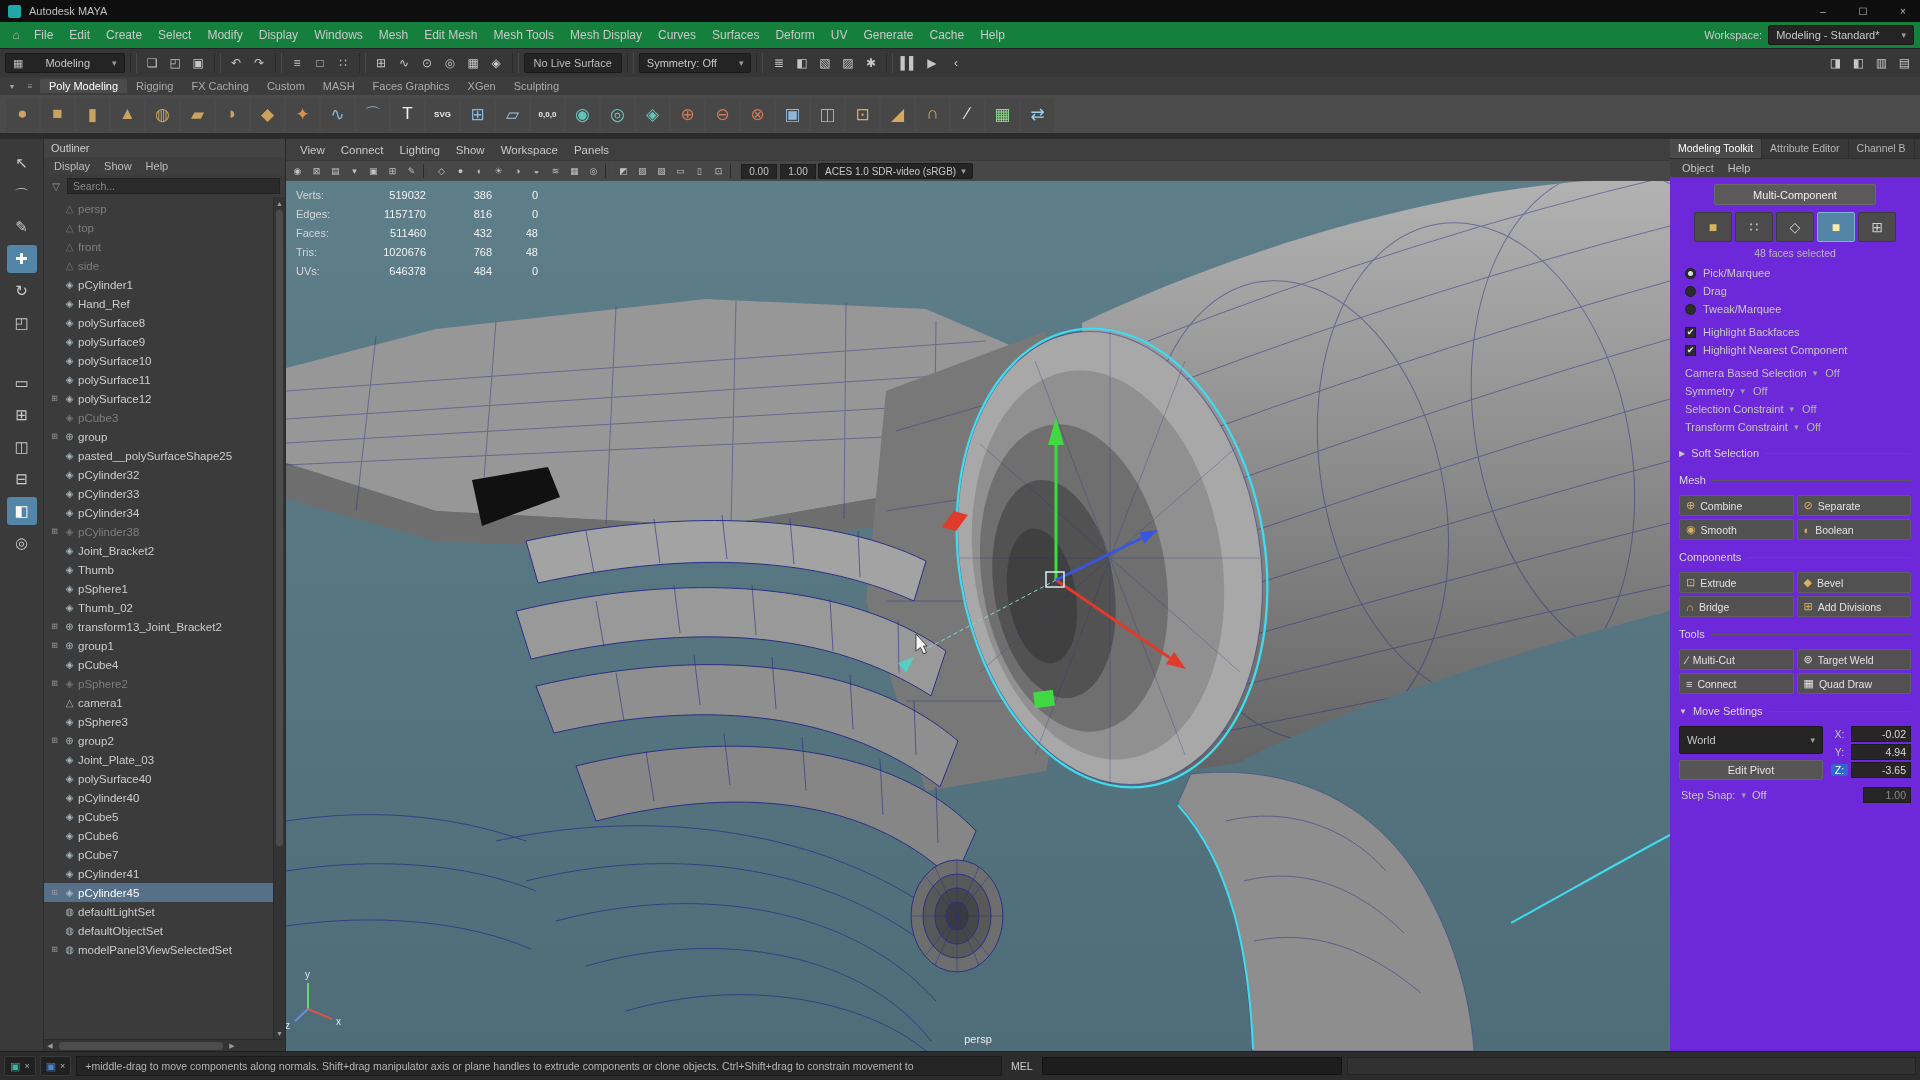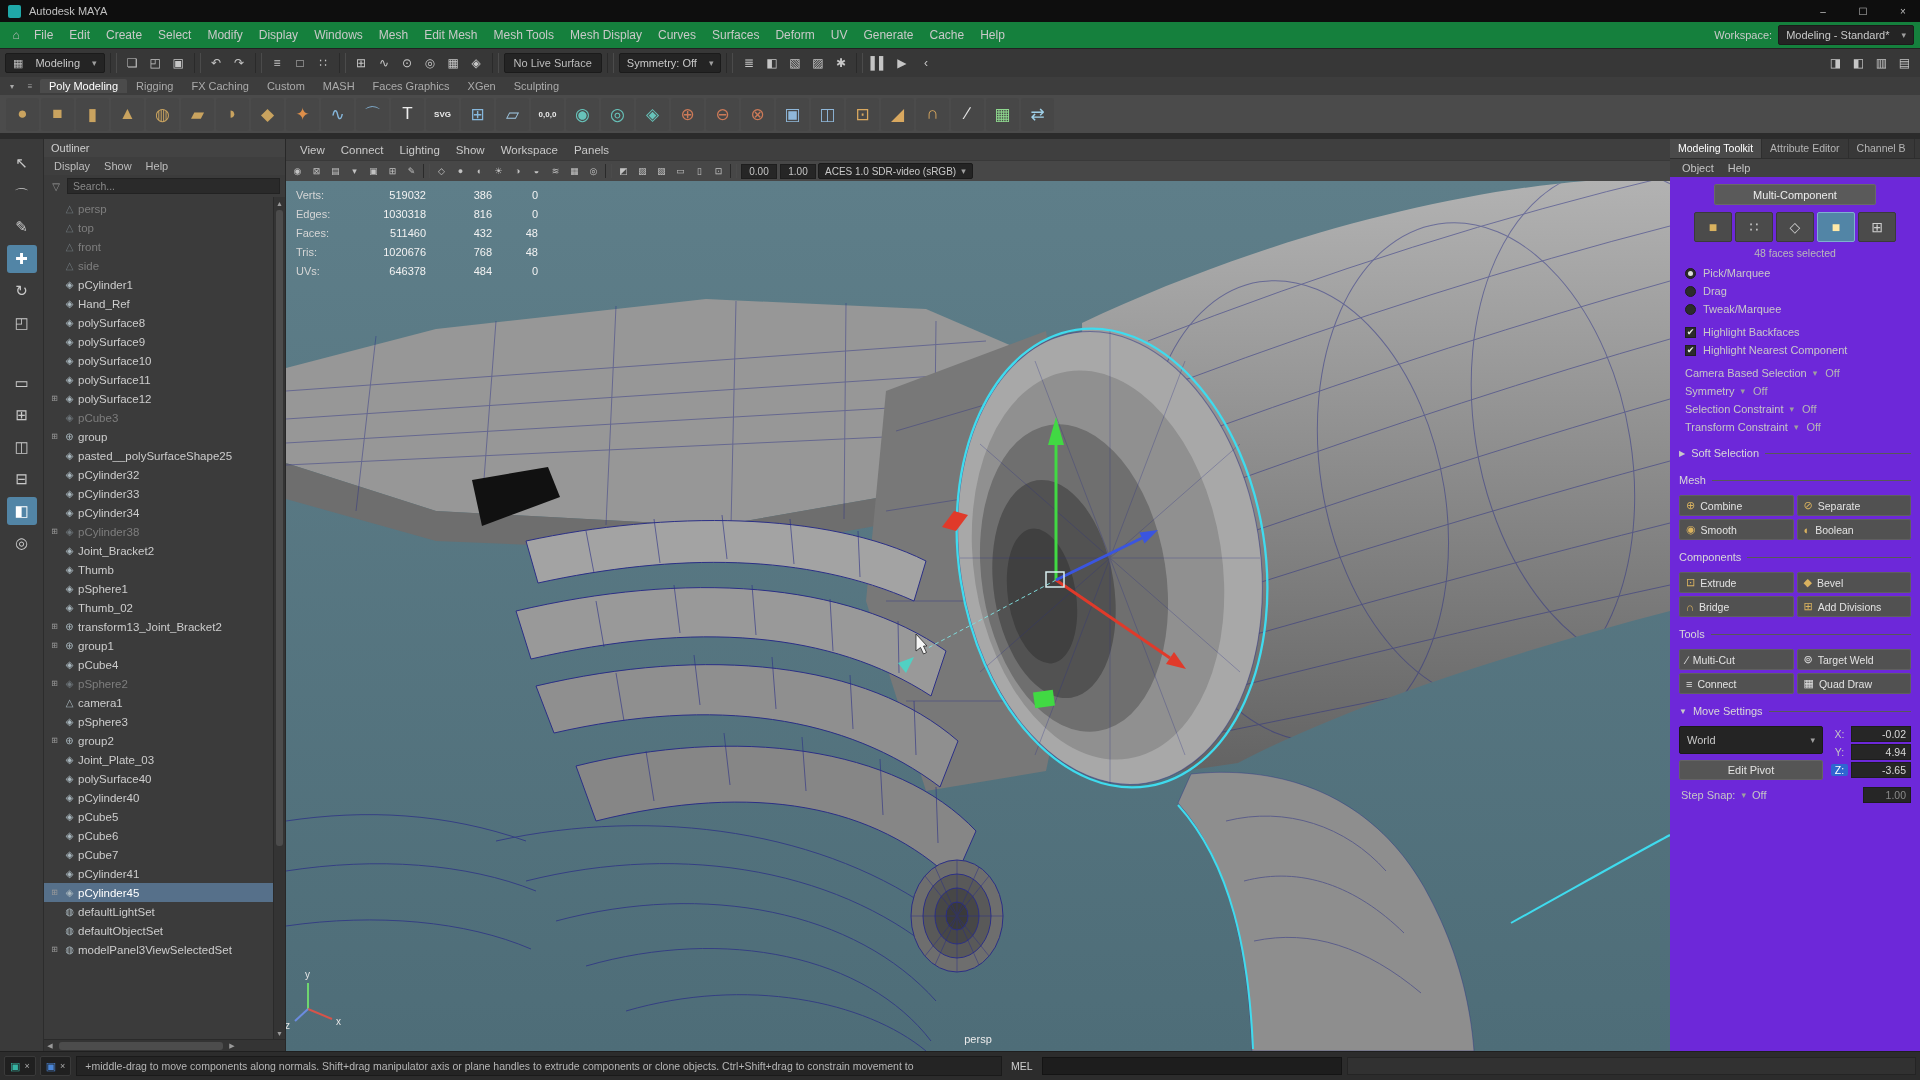--- a/index.html
+++ b/index.html
@@ -13,21 +13,21 @@
   .t-controls{margin-left:auto;display:flex;gap:22px;font-size:10px;color:#bdbdbd}
   .t-btn{width:18px;text-align:center}
 
   
   .menubar{position:absolute;top:22px;left:0;right:0;height:27px;background:#15803d;border-bottom:1px solid #222;display:flex;align-items:center;padding:0 6px;font-size:12px;color:#c9c9c9}
   .home-ico{width:20px;text-align:center;color:#b9b9b9}
   .home-ico::before{content:"⌂"}
   .menu-items{display:flex}
   .menu-item{padding:4px 8px;white-space:nowrap}
   .workspace{margin-left:auto;display:flex;align-items:center;gap:6px;font-size:11px}
-  .dd{display:flex;align-items:center;gap:12px;background:#242424;border:1px solid #1b1b1b;border-radius:2px;height:20px;padding:0 7px;white-space:nowrap}
+  .dd{display:flex;align-items:center;gap:22px;background:#242424;border:1px solid #1b1b1b;border-radius:2px;height:20px;padding:0 7px;white-space:nowrap}
   .caret{font-size:9px;color:#9f9f9f}
   .caret::before{content:"▾"}
 
   
   .statusline{position:absolute;top:49px;left:0;right:0;height:28px;background:#373737;display:flex;align-items:center;gap:3px;padding:0 5px}
   .icon-row{display:flex;align-items:center;gap:2px}
   .sl-ico{width:21px;height:21px;display:flex;align-items:center;justify-content:center;color:#c6c6c6;font-size:12px;border-radius:2px}
   .sep{width:7px;height:20px;margin:0 2px;border-left:1px solid #2a2a2a;border-right:1px solid #4b4b4b}
   .sep.s{height:14px}
   .field{height:20px;display:flex;align-items:center;background:#242424;border:1px solid #1b1b1b;border-radius:2px;padding:0 9px;color:#bdbdbd}
@@ -851,21 +851,21 @@
 
             <div class="hud-row" data-name="hud-stat-row">
               <span class="hud-l">Verts:</span>
               <span class="hud-v">519032</span>
               <span class="hud-v">386</span>
               <span class="hud-v">0</span>
             </div>
 
             <div class="hud-row" data-name="hud-stat-row">
               <span class="hud-l">Edges:</span>
-              <span class="hud-v">1030318</span>
+              <span class="hud-v">1157170</span>
               <span class="hud-v">816</span>
               <span class="hud-v">0</span>
             </div>
 
             <div class="hud-row" data-name="hud-stat-row">
               <span class="hud-l">Faces:</span>
               <span class="hud-v">511460</span>
               <span class="hud-v">432</span>
               <span class="hud-v">48</span>
             </div>

